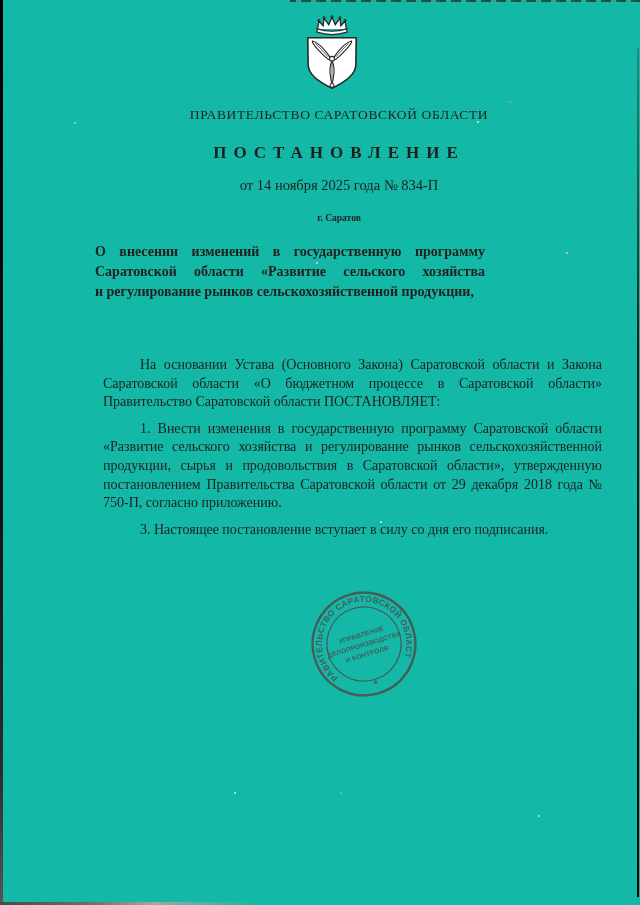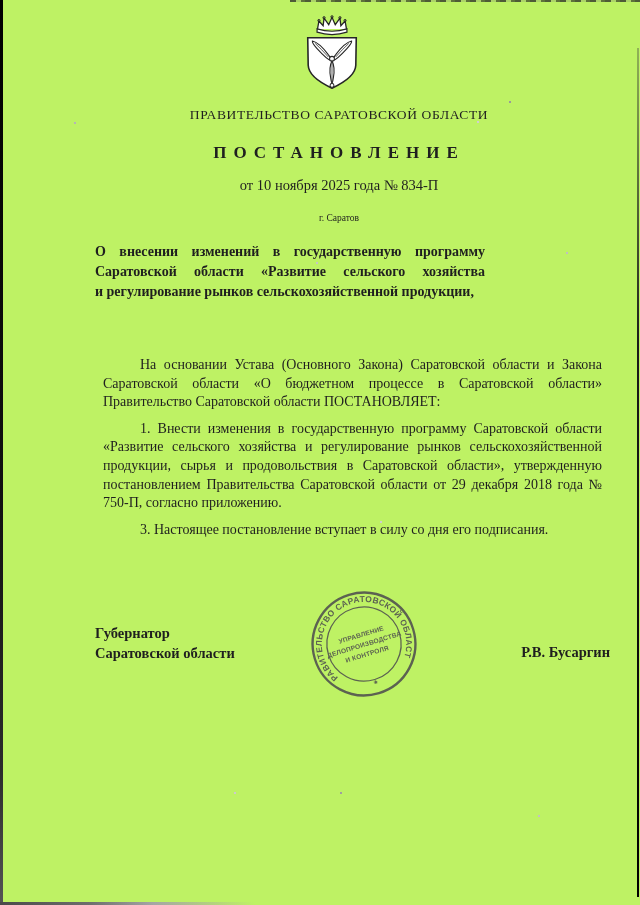--- a/index.html
+++ b/index.html
@@ -1,19 +1,19 @@
 <!DOCTYPE html>
 <html><head>
 <meta charset="utf-8">
 <style>
   html,body{margin:0;padding:0;background:#888;}
   .page{
     position:relative;
     width:640px;height:905px;
-    background:#bef264;
+    background:#14b8a6;
     overflow:hidden;
     font-family:"Liberation Serif", serif;
     color:#1f1f1f;
     margin:0 auto;
   }
   
   .edge-left{position:absolute;left:0;top:0;bottom:0;width:3px;
     background:linear-gradient(to bottom,#000 0%,#111 55%,#2b2b2b 85%,#555 100%);}
   .edge-right{position:absolute;left:637px;top:48px;bottom:8px;width:2px;
     background:linear-gradient(to bottom,rgba(60,60,60,.35) 0%,#1a1a1a 35%,#000 100%);}
@@ -25,21 +25,21 @@
     box-shadow:-435px 21px 0 #b5b5b5, 57px 151px 0 #c0c0c0,-193px 161px 0 #c6c6c6,
       -169px 691px 0 #9f9f9f, 29px 714px 0 #c2c2c2,-275px 691px 0 #cccccc,
       -32px 20px 0 #d0d0d0,-129px 420px 0 #cfcfcf;}
 
   
   .center-col{position:absolute;left:38px;top:14px;width:602px;text-align:center;}
   .emblem{display:inline-block;margin-right:14px;}
   .authority{margin-top:5px;font-size:13.5px;letter-spacing:0.6px;}
   .doc-type{margin-top:20px;font-size:17px;font-weight:bold;letter-spacing:7px;}
   .date-line{margin-top:14px;font-size:14.5px;}
-  .place{margin-top:19px;font-size:9.5px;}
+  .place{margin-top:19px;font-size:9.5px;font-weight:bold;}
 
   
   .title{position:absolute;left:95px;top:242px;width:390px;
     font-size:14px;font-weight:bold;line-height:19.8px;}
   .title .tl{display:block;}
   .title .tl.just{text-align:justify;text-align-last:justify;}
 
   
   .body-col{position:absolute;left:95px;top:348px;width:515px;
     font-size:14px;line-height:18.6px;text-align:justify;}
@@ -85,41 +85,36 @@
         <path d="M56,29 Q49,30.5 39,43.5 Q36,47 36.5,49.5 Q40,49 51,37 Q56.5,31 56,29 Z" stroke-width="1.2" fill="#fff"></path>
         <path d="M53,31.5 Q46,38 39,46" stroke-width=".8"></path>
         <circle cx="35" cy="48" r="2.6" stroke-width="1.1" fill="#fff"></circle>
         <path d="M35,50 Q38.5,57 36.5,68 Q36,72 35,74.5 Q34,72 33.5,68 Q31.5,57 35,50 Z" stroke-width="1.2" fill="#fff"></path>
         <path d="M35,52 L35,72" stroke-width=".8"></path>
         <circle cx="35" cy="76.5" r="2.1" stroke-width="1.1" fill="#fff"></circle>
       </svg>
     </span>
     <div class="authority">ПРАВИТЕЛЬСТВО САРАТОВСКОЙ ОБЛАСТИ</div>
     <div class="doc-type">ПОСТАНОВЛЕНИЕ</div>
-    <div class="date-line">от 10 ноября 2025 года № 834-П</div>
+    <div class="date-line">от 14 ноября 2025 года № 834-П</div>
     <div class="place">г. Саратов</div>
   </div>
 
   <div class="title">
     <span class="tl just">О внесении изменений в государственную программу</span>
     <span class="tl just">Саратовской области «Развитие сельского хозяйства</span>
     <span class="tl">и регулирование рынков сельскохозяйственной продукции,</span>
   </div>
 
   <div class="body-col">
     <p>На основании Устава (Основного Закона) Саратовской области и Закона Саратовской области «О бюджетном процессе в Саратовской области» Правительство Саратовской области ПОСТАНОВЛЯЕТ:</p>
     <p>1. Внести изменения в государственную программу Саратовской области «Развитие сельского хозяйства и регулирование рынков сельскохозяйственной продукции, сырья и продовольствия в Саратовской области», утвержденную постановлением Правительства Саратовской области от 29 декабря 2018 года № 750-П, согласно приложению.</p>
     <p>3. Настоящее постановление вступает в силу со дня его подписания.</p>
   </div>
 
-  <div class="sig">
-    <div>Губернатор</div>
-    <div>Саратовской области</div>
-    <div class="name">Р.В. Бусаргин</div>
-  </div>
 
   <div class="stamp">
     <svg width="110" height="110" viewBox="0 0 120 120" fill="none">
       <circle cx="60" cy="60" r="56" stroke="#4f4f4f" stroke-width="2.6"></circle>
       <circle cx="60" cy="60" r="40.5" stroke="#4f4f4f" stroke-width="1.4"></circle>
       <path id="ring-path" d="M 22.3,86.4 A 46,46 0 1 1 97.7,86.4" fill="none"></path>
       <text font-family="Liberation Sans, sans-serif" font-size="9.2" font-weight="bold" fill="#4f4f4f" letter-spacing="0.4">
         <textPath href="#ring-path" startOffset="50%" text-anchor="middle">ПРАВИТЕЛЬСТВО  САРАТОВСКОЙ  ОБЛАСТИ</textPath>
       </text>
       <text x="60" y="109" text-anchor="middle" font-family="Liberation Sans, sans-serif" font-size="11" font-weight="bold" fill="#4f4f4f">*</text>

